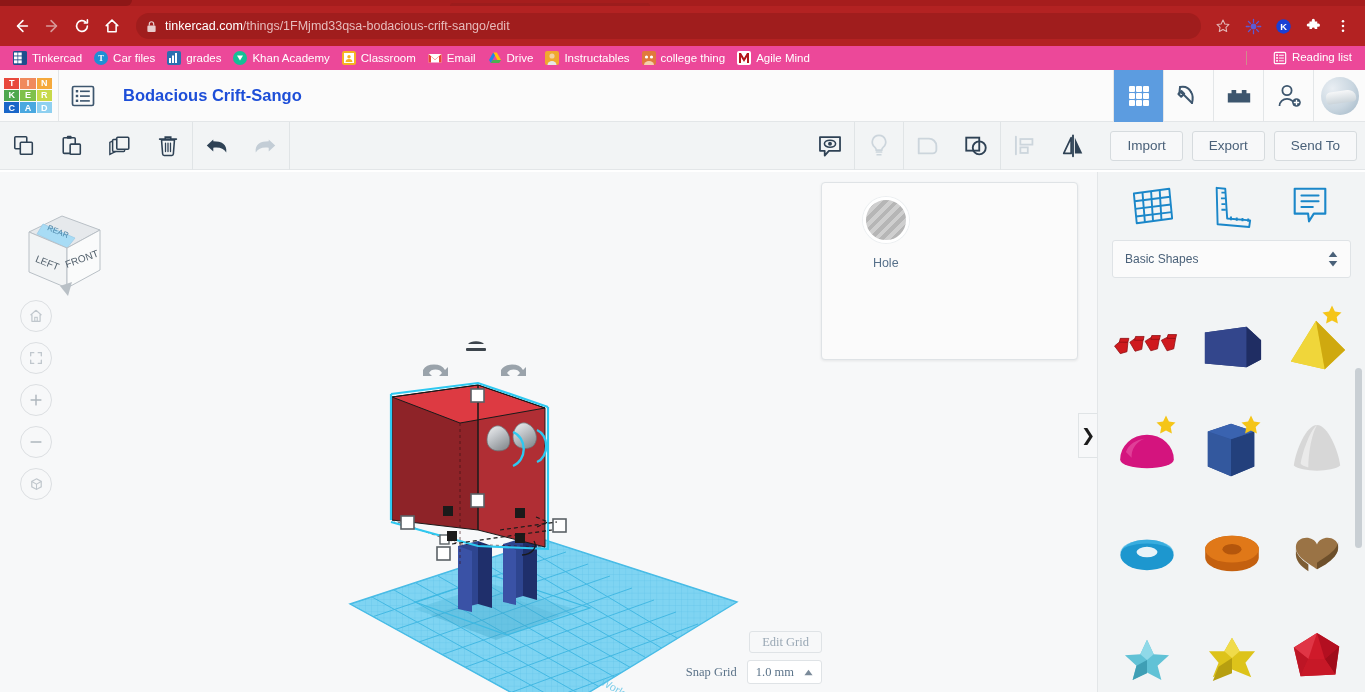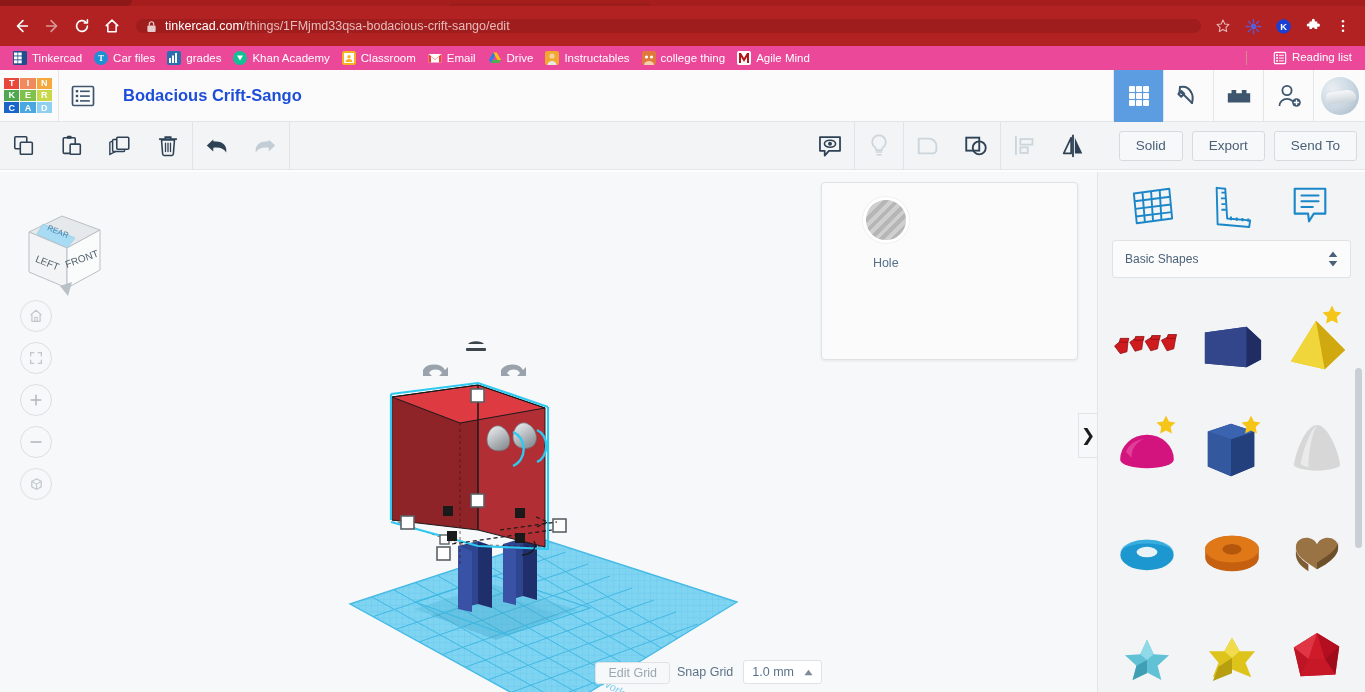--- a/index.html
+++ b/index.html
@@ -27,21 +27,21 @@
   .toolbar-nav {
     height:40px; background:#b32222; display:flex; align-items:center;
     padding:0 8px; gap:2px;
   }
   .nav-btn {
     width:28px; height:28px; display:flex; align-items:center; justify-content:center;
     border-radius:50%; cursor:pointer;
   }
   .nav-btn svg { display:block; }
   .omnibox {
-    flex:1; height:14px; background:#a01d1d; border-radius:13px;
+    flex:1; height:26px; background:#a01d1d; border-radius:13px;
     display:flex; align-items:center; padding:0 10px; margin:0 8px;
     min-width:0;
   }
   .omnibox .lock { margin-right:8px; display:flex; }
   .url { font-size:12.5px; color:#ffffff; white-space:nowrap; overflow:hidden; }
   .url .host { color:#ffffff; }
   .url .path { color:#e7bcbc; }
   .chrome-icons { display:flex; align-items:center; gap:6px; padding-right:2px;}
   .chrome-icon { width:24px; height:24px; display:flex; align-items:center; justify-content:center; cursor:pointer;}
 
@@ -167,21 +167,21 @@
   #panel-tab {
     position:absolute; left:1078px; top:413px; width:20px; height:45px;
     background:#f7f8f9; border:1px solid #e0e4e6;
     display:flex; align-items:center; justify-content:center; cursor:pointer;
     font-size:17px; color:#1c1c1c; font-family:"Liberation Serif",serif;
   }
 
   
   #grid-controls {
     position:absolute; right:275px; bottom:8px; width:auto;
-    display:flex; flex-direction:row; align-items:flex-end; gap:7px;
+    display:flex; flex-direction:column; align-items:flex-end; gap:7px;font-family:Liberation Serif, serif;
   }
   .edit-grid-btn {
     height:22px; padding:0 12px; background:#f7f8f9; border:1px solid #dfe3e6;
     border-radius:3px; font-size:12.5px; color:#9aa8b5; cursor:pointer;
     display:flex; align-items:center;
   }
   .snap-row { display:flex; align-items:center; gap:10px;}
   .snap-label { font-size:12.5px; color:#5b7align; color:#5b7389;}
   .snap-select {
     height:24px; padding:0 8px; background:#fff; border:1px solid #dfe3e6;
@@ -592,21 +592,21 @@
     <div class="tb-btn">
       <svg width="26" height="26" viewBox="0 0 28 28">
           <path d="M12 5 L4 22 h8z" fill="none" stroke="#2f4255" stroke-width="1.8" stroke-linejoin="round"></path>
           <path d="M16 5 L24 22 h-8z" fill="#2f4255"></path>
           <path d="M14 2.5 V25" stroke="#2f4255" stroke-width="2" stroke-linecap="round"></path>
         </svg>
     </div>
   </div>
 
   <div class="tb-right">
-    <div class="tb-text-btn">Solid</div>
+    <div class="tb-text-btn">Import</div>
     <div class="tb-text-btn">Export</div>
     <div class="tb-text-btn">Send To</div>
   </div>
 </div>
 
 <div id="canvas-area">
 
   <svg id="scene" viewBox="0 0 1097 520">
 
     <defs>

